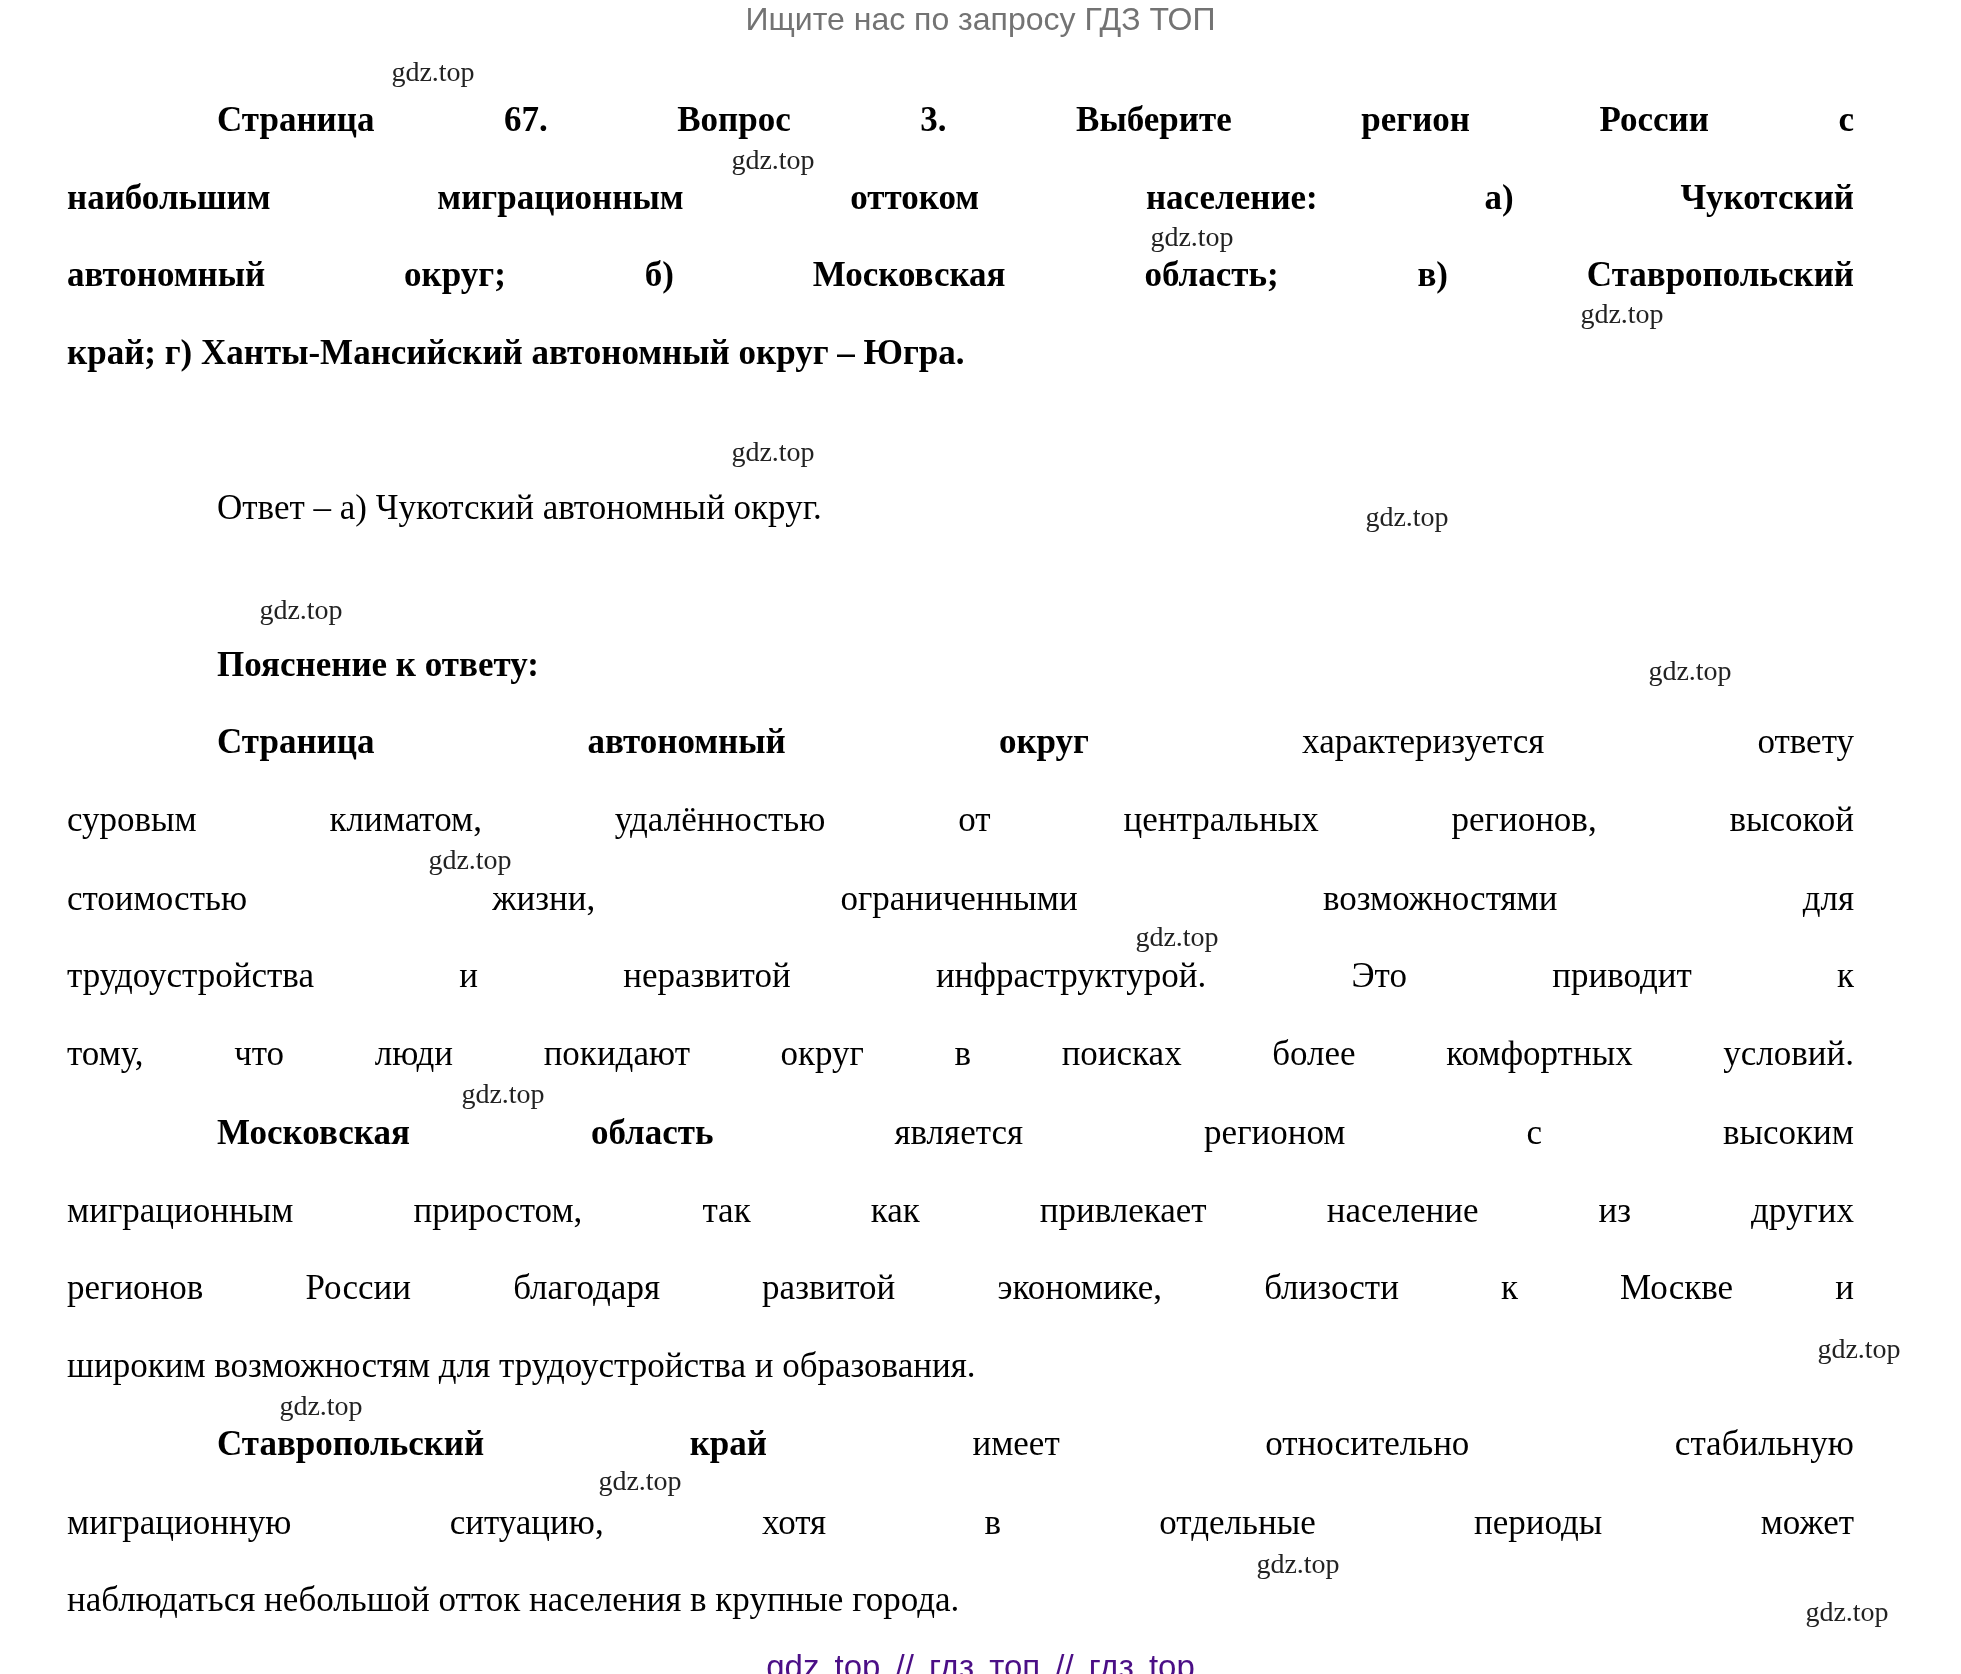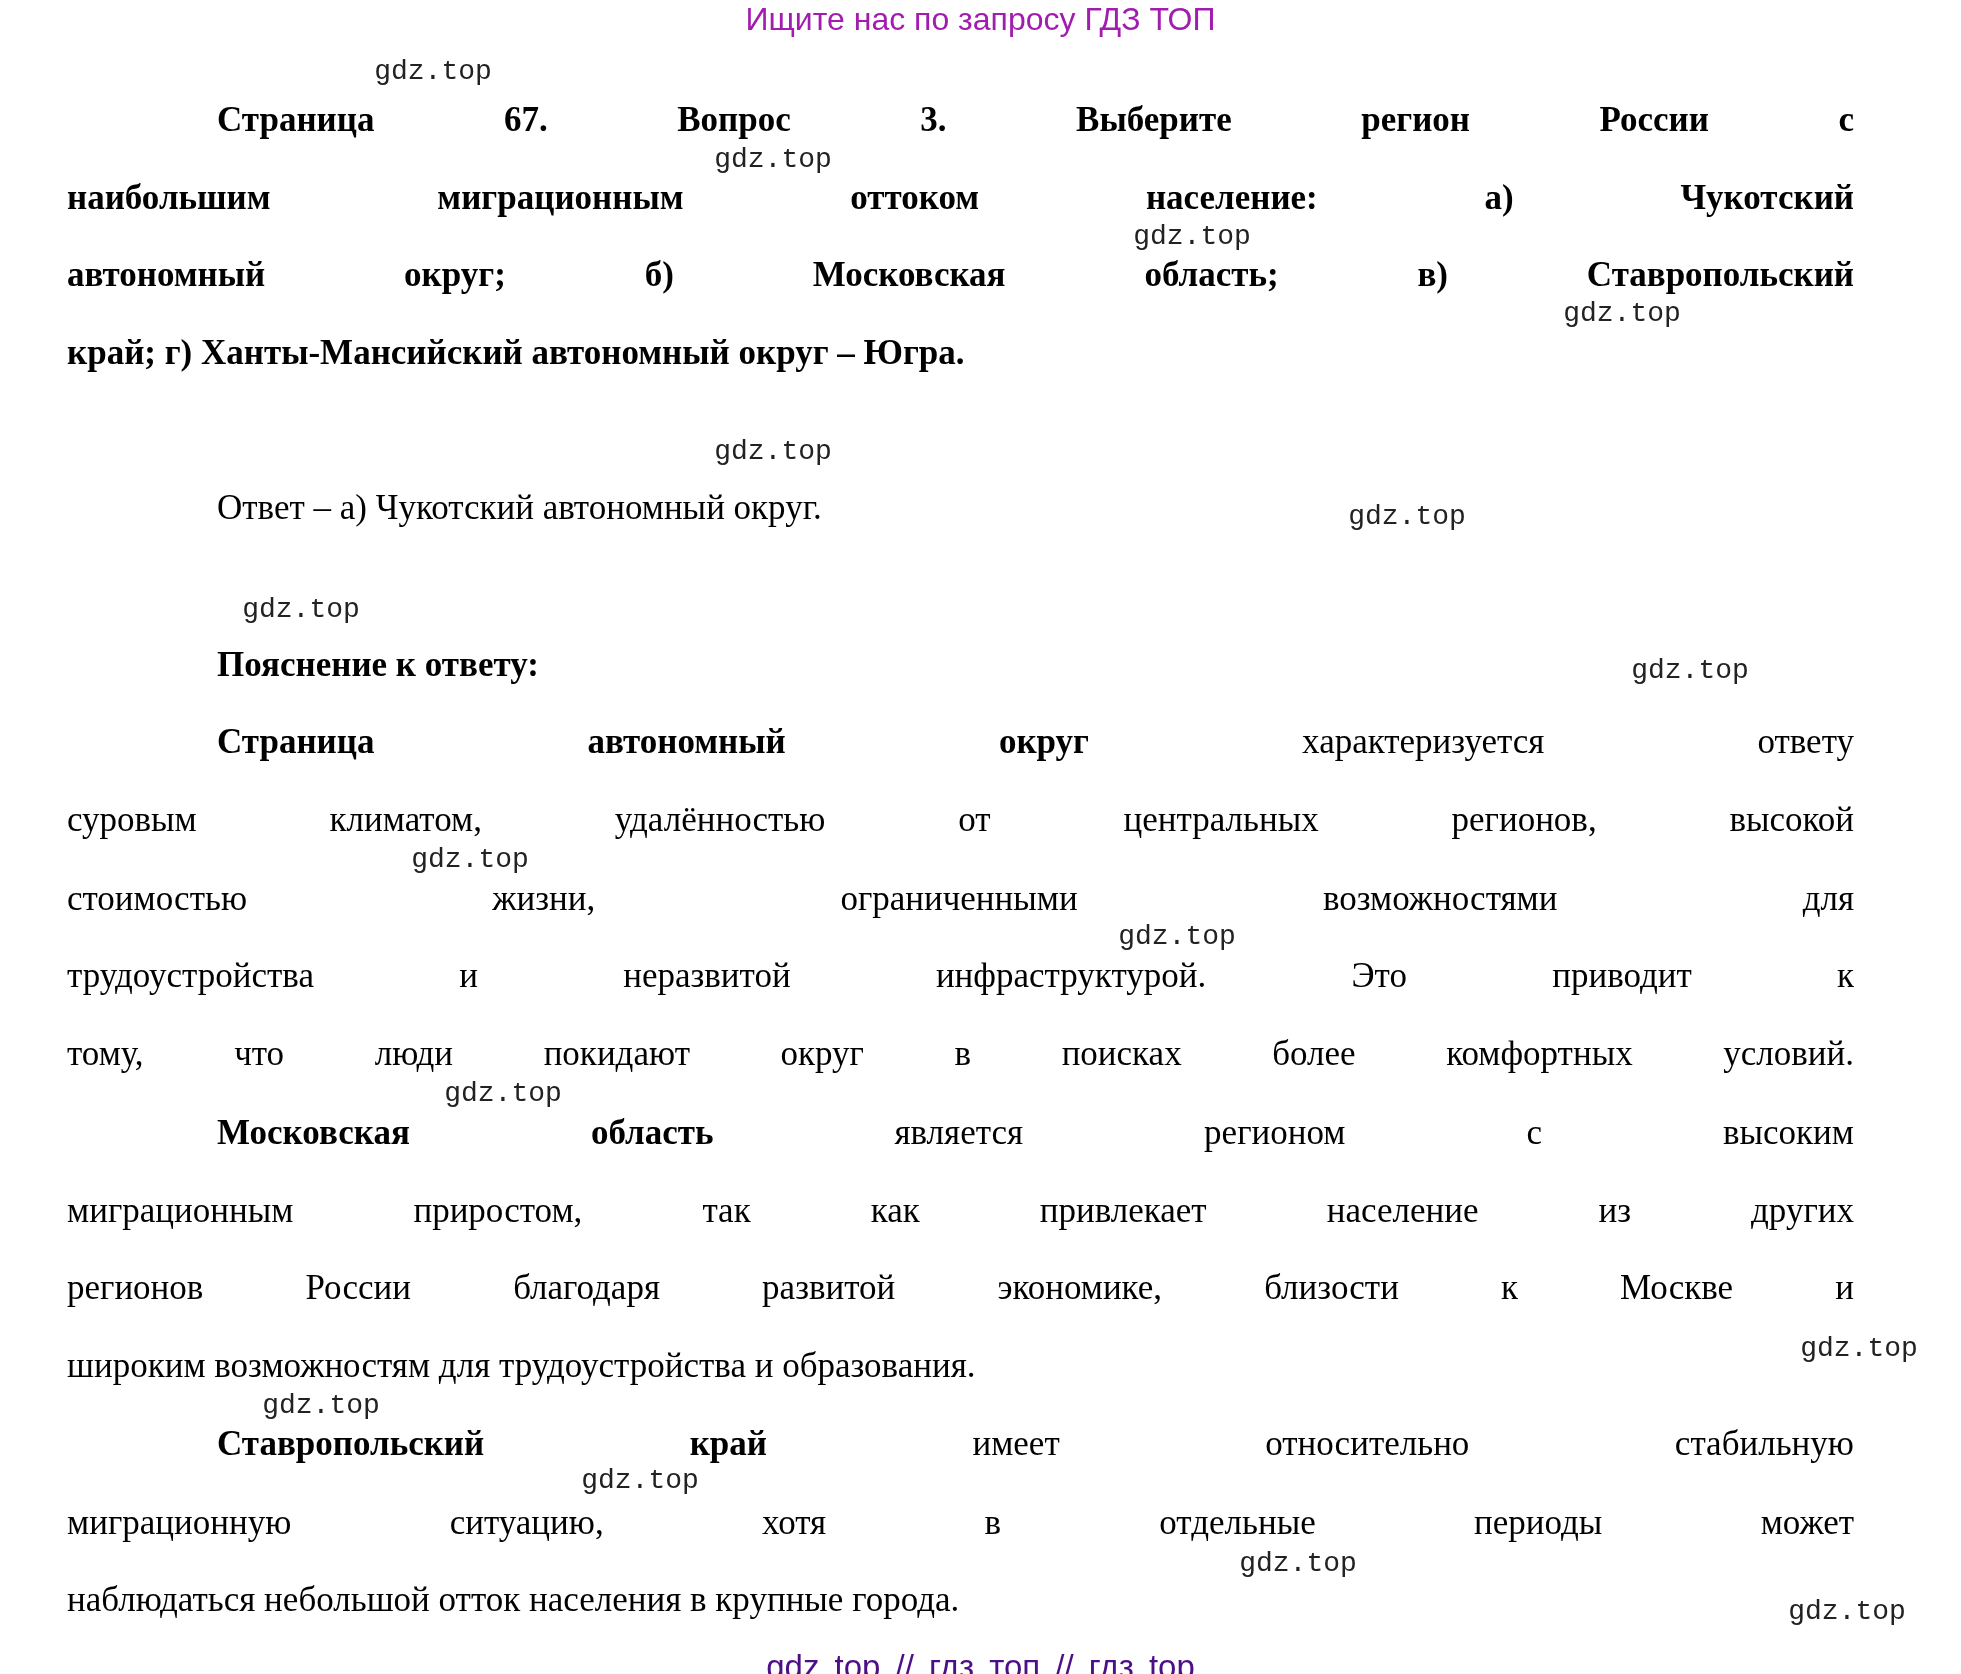--- a/index.html
+++ b/index.html
@@ -1,32 +1,32 @@
 <!DOCTYPE html>
 <html><head>
 <meta charset="utf-8">
 <style>
   html, body { margin: 0; padding: 0; background: #ffffff; }
   body { width: 1961px; height: 1674px; position: relative; overflow: hidden; }
   .top-banner {
     position: absolute; left: 0; width: 1961px; top: 0; text-align: center;
-    font-family: "Liberation Sans", sans-serif; font-size: 32px; color: #a21caf;
+    font-family: "Liberation Sans", sans-serif; font-size: 32px; color: #737373;
     line-height: 38px;
   }
   .line {
     position: absolute; left: 67px; width: 1787px;
     font-family: "Liberation Serif", serif; font-size: 35px; color: #000;
     line-height: 60px; white-space: nowrap;
     text-align: justify; text-align-last: justify;
   }
   .line.indent { left: 217px; width: 1637px; }
   .line.last { text-align-last: left; }
   .bold { font-weight: bold; }
   .wm {
-    position: absolute; font-family: Liberation Mono, monospace;
+    position: absolute; font-family: Liberation Serif, serif;
     font-size: 28px; color: #222; line-height: 32px; transform: translate(-50%, -50%);
     white-space: nowrap;
   }
   .footer {
     position: absolute; left: 0; width: 1961px; top: 1648px; text-align: center;
     font-family: "Liberation Sans", sans-serif; font-size: 33px; color: #4b0f86;
     line-height: 38px; word-spacing: 6px;
   }
 </style>
 </head>

